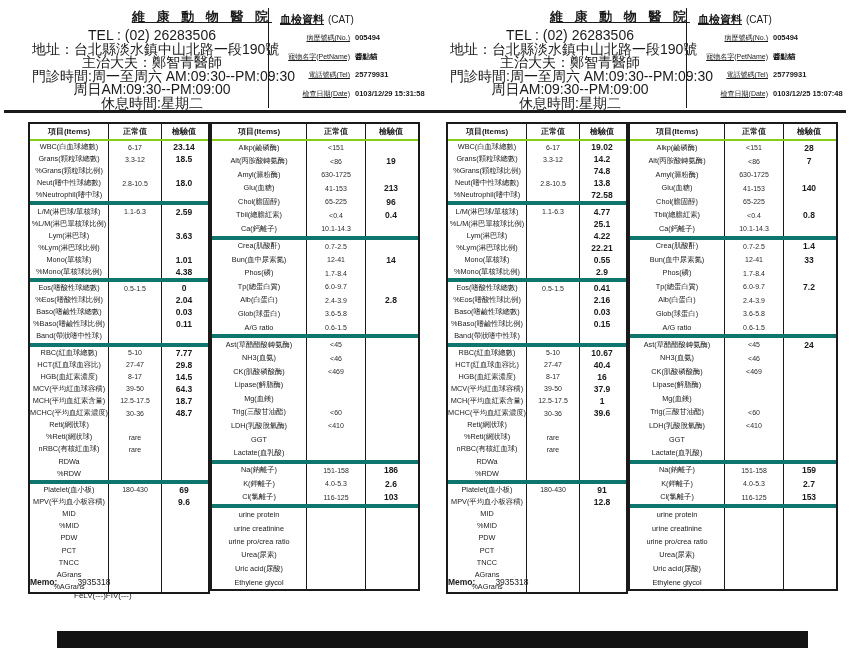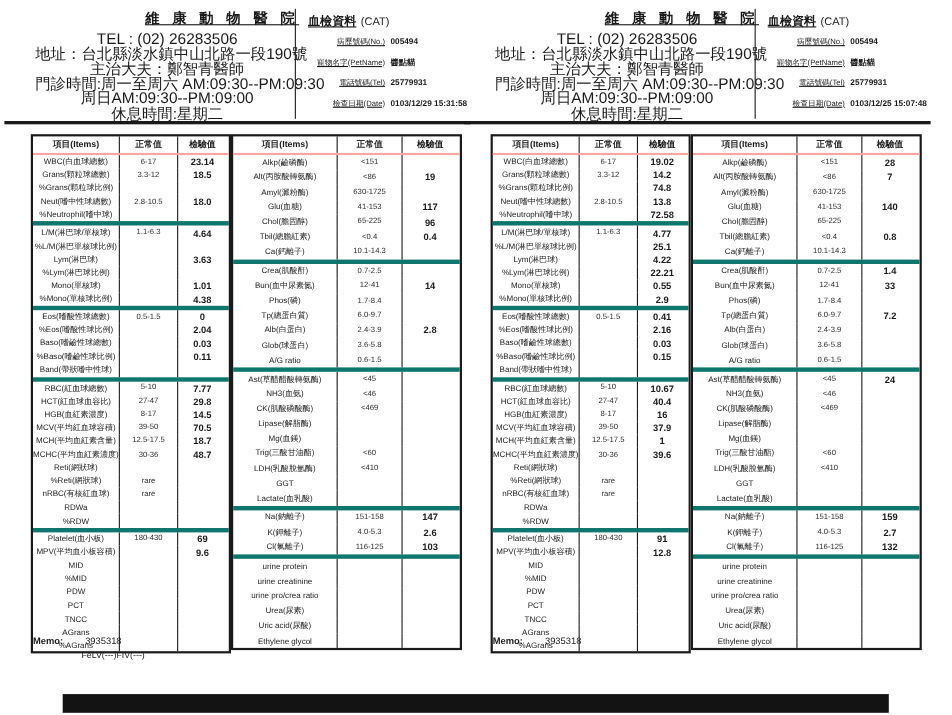--- a/index.html
+++ b/index.html
@@ -23,21 +23,21 @@
   .info-label{width:70px;text-align:right;font-size:7px;text-decoration:underline;white-space:nowrap;}
   .info-value{margin-left:5px;font-size:7.5px;font-weight:bold;white-space:nowrap;}
   .header-rule{position:absolute;left:4px;top:110px;width:424px;height:3px;background:#1a1a1a;}
   
   .tbl{position:absolute;top:122px;border:2px solid #1a1a1a;background:#fff;}
   .tbl-cbc{left:28px;width:178px;}
   .tbl-chem{left:210px;width:206px;}
   .trow{display:flex;align-items:center;}
   .tbl-cbc .trow{height:12.1px;}
   .tbl-chem .trow{height:13.5px;}
-  .thead{height:15px !important;border-bottom:2px solid #fca5a5;font-weight:bold;}
+  .thead{height:15px !important;border-bottom:2px solid #84cc16;font-weight:bold;}
   .thead .cell{font-size:8px;justify-content:center;text-align:center;}
   .cell{display:flex;align-items:center;height:100%;overflow:hidden;white-space:nowrap;}
   .c-item{justify-content:center;font-size:7.3px;border-right:1px solid #1a1a1a;}
   .c-normal{justify-content:center;font-size:7px;color:#2b2b2b;border-right:1px solid #1a1a1a;}
   .c-value{justify-content:center;font-size:8.5px;font-weight:bold;}
   .tbl-cbc .c-item{width:78px;}
   .tbl-cbc .c-normal{width:52px;}
   .tbl-cbc .c-value{width:44px;}
   .tbl-chem .c-item{width:94px;}
   .tbl-chem .c-normal{width:58px;}
@@ -115,21 +115,21 @@
           <div class="trow">
             <div class="cell c-item">%Neutrophil(嗜中球)</div>
             <div class="cell c-normal"></div>
             <div class="cell c-value"></div>
           </div>
         </div>
         <div class="tgroup">
           <div class="trow">
             <div class="cell c-item">L/M(淋巴球/單核球)</div>
             <div class="cell c-normal">1.1-6.3</div>
-            <div class="cell c-value">4.64</div>
+            <div class="cell c-value">2.59</div>
           </div>
           <div class="trow">
             <div class="cell c-item">%L/M(淋巴單核球比例)</div>
             <div class="cell c-normal"></div>
             <div class="cell c-value"></div>
           </div>
           <div class="trow">
             <div class="cell c-item">Lym(淋巴球)</div>
             <div class="cell c-normal"></div>
             <div class="cell c-value">3.63</div>
@@ -189,21 +189,21 @@
             <div class="cell c-value">29.8</div>
           </div>
           <div class="trow">
             <div class="cell c-item">HGB(血紅素濃度)</div>
             <div class="cell c-normal">8-17</div>
             <div class="cell c-value">14.5</div>
           </div>
           <div class="trow">
             <div class="cell c-item">MCV(平均紅血球容積)</div>
             <div class="cell c-normal">39-50</div>
-            <div class="cell c-value">70.5</div>
+            <div class="cell c-value">64.3</div>
           </div>
           <div class="trow">
             <div class="cell c-item">MCH(平均血紅素含量)</div>
             <div class="cell c-normal">12.5-17.5</div>
             <div class="cell c-value">18.7</div>
           </div>
           <div class="trow">
             <div class="cell c-item">MCHC(平均血紅素濃度)</div>
             <div class="cell c-normal">30-36</div>
             <div class="cell c-value">48.7</div>
@@ -300,21 +300,21 @@
             <div class="cell c-value">19</div>
           </div>
           <div class="trow">
             <div class="cell c-item">Amyl(澱粉酶)</div>
             <div class="cell c-normal">630-1725</div>
             <div class="cell c-value"></div>
           </div>
           <div class="trow">
             <div class="cell c-item">Glu(血糖)</div>
             <div class="cell c-normal">41-153</div>
-            <div class="cell c-value">117</div>
+            <div class="cell c-value">213</div>
           </div>
           <div class="trow">
             <div class="cell c-item">Chol(膽固醇)</div>
             <div class="cell c-normal">65-225</div>
             <div class="cell c-value">96</div>
           </div>
           <div class="trow">
             <div class="cell c-item">Tbil(總膽紅素)</div>
             <div class="cell c-normal">&lt;0.4</div>
             <div class="cell c-value">0.4</div>
@@ -406,21 +406,21 @@
           <div class="trow">
             <div class="cell c-item">Lactate(血乳酸)</div>
             <div class="cell c-normal"></div>
             <div class="cell c-value"></div>
           </div>
         </div>
         <div class="tgroup">
           <div class="trow">
             <div class="cell c-item">Na(鈉離子)</div>
             <div class="cell c-normal">151-158</div>
-            <div class="cell c-value">147</div>
+            <div class="cell c-value">186</div>
           </div>
           <div class="trow">
             <div class="cell c-item">K(鉀離子)</div>
             <div class="cell c-normal">4.0-5.3</div>
             <div class="cell c-value">2.6</div>
           </div>
           <div class="trow">
             <div class="cell c-item">Cl(氯離子)</div>
             <div class="cell c-normal">116-125</div>
             <div class="cell c-value">103</div>
@@ -824,21 +824,21 @@
             <div class="cell c-value">159</div>
           </div>
           <div class="trow">
             <div class="cell c-item">K(鉀離子)</div>
             <div class="cell c-normal">4.0-5.3</div>
             <div class="cell c-value">2.7</div>
           </div>
           <div class="trow">
             <div class="cell c-item">Cl(氯離子)</div>
             <div class="cell c-normal">116-125</div>
-            <div class="cell c-value">132</div>
+            <div class="cell c-value">153</div>
           </div>
         </div>
         <div class="tgroup">
           <div class="trow">
             <div class="cell c-item">urine protein</div>
             <div class="cell c-normal"></div>
             <div class="cell c-value"></div>
           </div>
           <div class="trow">
             <div class="cell c-item">urine creatinine</div>

